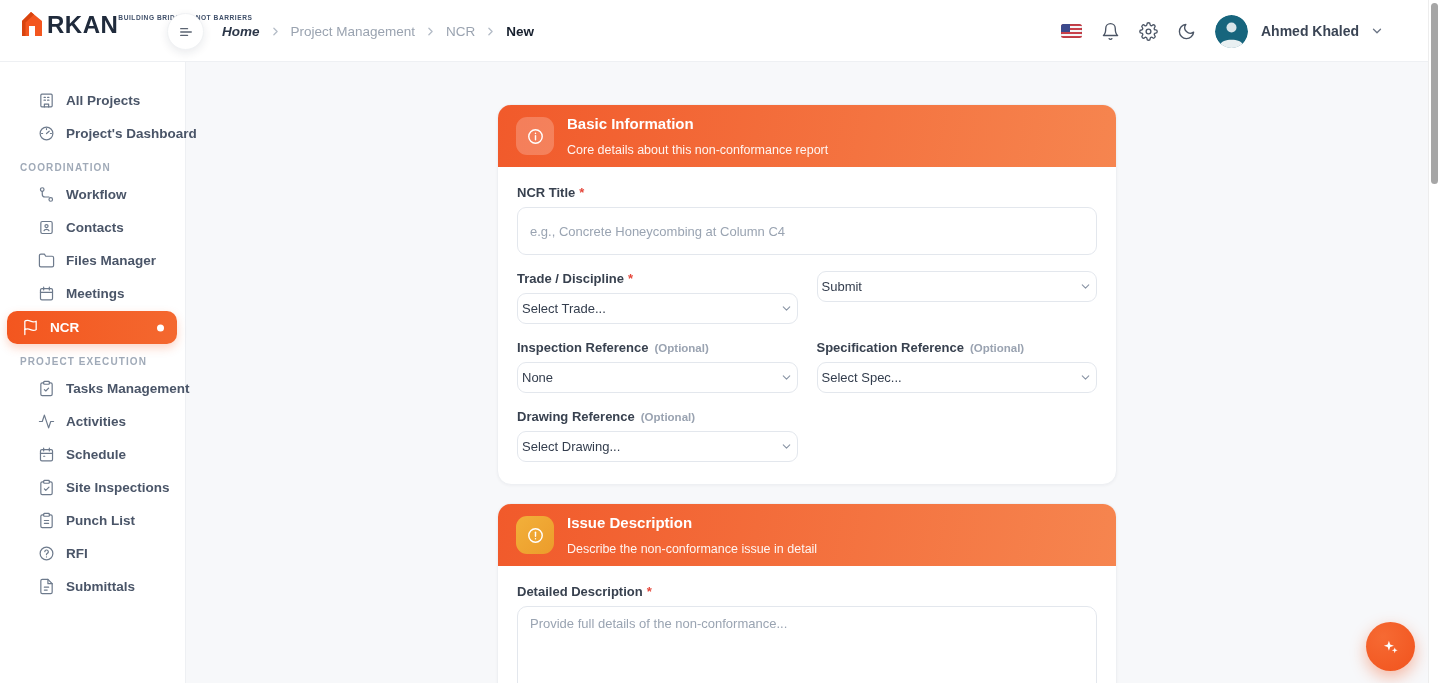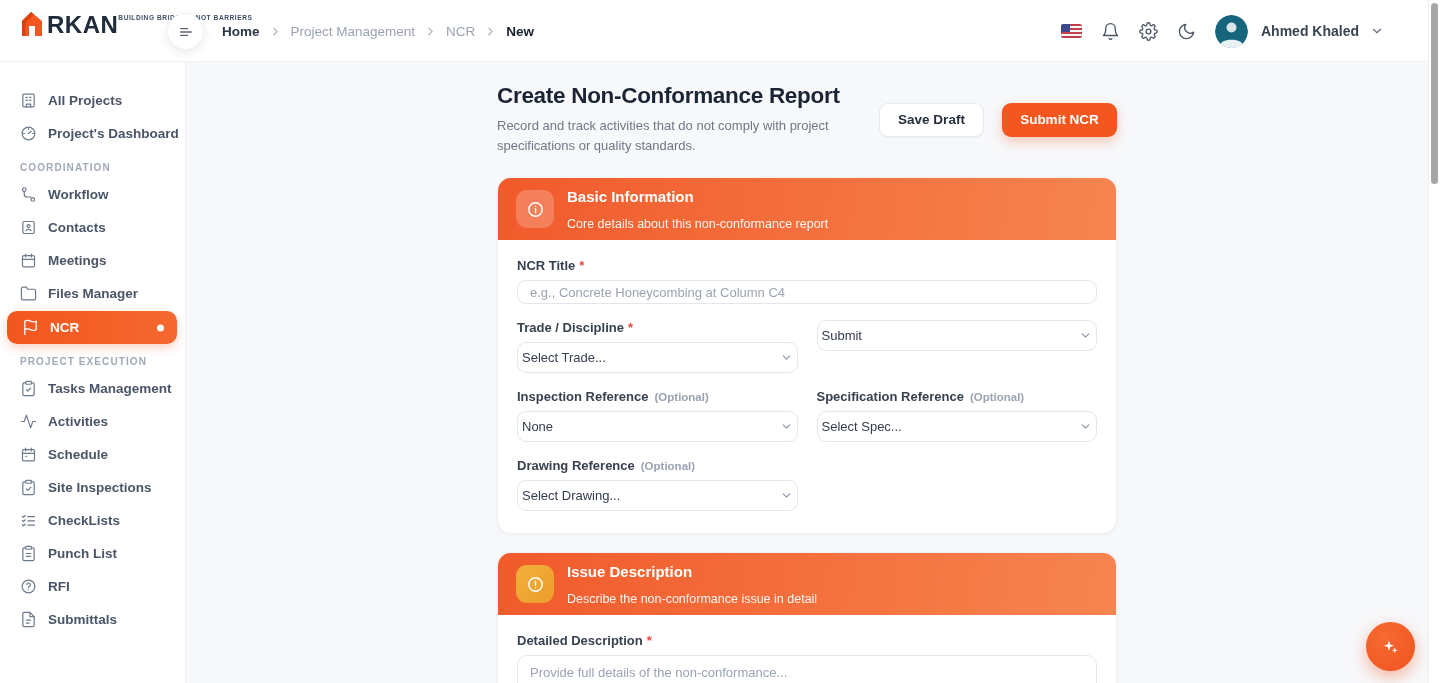--- a/index.html
+++ b/index.html
@@ -14,37 +14,37 @@
   .logo-mark { width:24px; height:26px; }
   .logo-word { font-size:24px; font-weight:800; color:#202b3c; letter-spacing:0.5px; line-height:1; }
   .logo-tag { font-size:6.6px; font-weight:700; color:#40506a; letter-spacing:0.55px; margin-top:3px; }
 
   .collapse-btn { position:absolute; left:167px; top:13px; width:37px; height:37px; border-radius:50%;
                   background:#fff; border:1px solid #f0f2f4; box-shadow:0 3px 10px rgba(20,30,50,.09);
                   display:flex; align-items:center; justify-content:center; cursor:pointer; z-index:7; }
 
   .breadcrumb { position:absolute; left:222px; top:0; height:62px; display:flex; align-items:center; gap:9px;
                 font-size:13.5px; }
-  .bc-home { color:#2b3648; font-weight:600; cursor:pointer; }
+  .bc-home { color:#2b3648; font-weight:600; cursor:pointer;font-style:italic; }
   .bc-mid  { color:#9aa3b0; cursor:pointer; }
   .bc-cur  { color:#17202e; font-weight:700; }
   .bc-sep svg { display:block; }
 
   .topbar-right { position:absolute; right:44px; top:0; height:62px; display:flex; align-items:center; gap:19px; }
   .flag { position:relative; width:21px; height:14px; border-radius:2.5px; overflow:hidden; cursor:pointer;
           background:repeating-linear-gradient(180deg,#c8404a 0 2px,#f5f6f8 2px 4px); box-shadow:0 0 0 1px rgba(0,0,0,.06) inset; }
   .flag::after { content:""; position:absolute; left:0; top:0; width:9px; height:8px; background:#3c4a8c; }
   .tb-icon { display:flex; align-items:center; cursor:pointer; color:#4b5565; }
   .avatar { width:33px; height:33px; border-radius:50%; overflow:hidden; cursor:pointer; flex:0 0 auto; }
   .user-name { font-size:14px; font-weight:600; color:#3a4454; margin-left:-6px; cursor:pointer; }
 
   
   .sidebar { position:absolute; left:0; top:62px; width:186px; height:621px; background:#fff;
              border-right:1px solid #eef0f3; padding-top:22px; z-index:4; }
-  .sb-item { display:flex; align-items:center; height:33px; padding-left:20px; cursor:pointer; }
+  .sb-item { display:flex; align-items:center; height:33px; padding-left:38px; cursor:pointer; }
   .sb-ico { width:17px; height:17px; display:flex; align-items:center; color:#6d7a8c; flex:0 0 auto; }
   .sb-label { font-size:13.5px; font-weight:600; color:#4a5568; margin-left:11px; white-space:nowrap; }
   .sb-section { font-size:10px; font-weight:700; letter-spacing:1.1px; color:#a0aab8; padding-left:20px;
                 margin:12px 0 5px 0; }
   .sb-item.active { background:linear-gradient(90deg,#f3561f,#f4682f); margin:1px 8px 1px 7px; padding-left:15px;
                     border-radius:10px; height:33px; position:relative; box-shadow:0 4px 10px rgba(243,86,31,.25); }
   .sb-item.active .sb-ico { color:#fff; }
   .sb-item.active .sb-label { color:#fff; font-weight:700; }
   .active-dot { position:absolute; right:13px; top:50%; transform:translateY(-50%); width:7px; height:7px;
                 border-radius:50%; background:#fff; }
@@ -69,21 +69,21 @@
   .card-head-ico { width:38px; height:38px; border-radius:11px; display:flex; align-items:center; justify-content:center;
                    background:rgba(255,255,255,.22); color:#fff; flex:0 0 auto; }
   .card-head-ico.amber { background:linear-gradient(135deg,#f2b03a,#ec9c2b); }
   .card-head-title { font-size:15px; font-weight:700; color:#fff; line-height:1.25; }
   .card-head-sub { font-size:12.5px; color:rgba(255,255,255,.93); margin-top:10px; }
   .card-body { padding:18px 19px 20px 19px; }
 
   .flabel { font-size:13px; font-weight:700; color:#38414f; margin-bottom:7px; display:flex; align-items:baseline; gap:4px; }
   .req { color:#e5483c; font-weight:700; }
   .opt { color:#9aa3b1; font-size:11.5px; font-weight:700; margin-left:2px; }
-  .tinput { width:100%; height:24px; border:1px solid #e3e7ed; border-radius:9px; padding:4px 12px; font-size:13px;
+  .tinput { width:100%; height:48px; border:1px solid #e3e7ed; border-radius:9px; padding:4px 12px; font-size:13px;
             color:#27303f; background:#fff; outline:none; font-family:"Liberation Sans",sans-serif; }
   .tinput::placeholder, .tarea::placeholder { color:#9aa4b2; }
   .select { height:31px; border:1px solid #e3e7ed; border-radius:9px; padding:0 4px; background:#fff;
             display:flex; align-items:center; justify-content:space-between; font-size:13px; color:#333d4d; cursor:pointer; }
   .select .chev { color:#8a95a5; display:flex; }
   .frow2 { display:grid; grid-template-columns:1fr 1fr; gap:19px; margin-top:16px; }
   .tarea { width:100%; height:120px; border:1px solid #e3e7ed; border-radius:10px; padding:9px 12px; font-size:13px;
            color:#27303f; resize:none; outline:none; font-family:"Liberation Sans",sans-serif; }
 
   
@@ -218,33 +218,33 @@
             <rect x="4" y="3.5" width="16" height="17" rx="2"></rect>
             <circle cx="12" cy="10" r="2.2"></circle>
             <path d="M8.5 16.5c.8-2.4 6.2-2.4 7 0"></path>
           </svg>
         </span>
       <span class="sb-label">Contacts</span>
     </div>
     <div class="sb-item">
       <span class="sb-ico">
           <svg width="17" height="17" viewBox="0 0 24 24" fill="none" stroke="currentColor" stroke-width="1.7" stroke-linecap="round" stroke-linejoin="round">
+            <path d="M22 19a2 2 0 0 1-2 2H4a2 2 0 0 1-2-2V5a2 2 0 0 1 2-2h5l2 3h9a2 2 0 0 1 2 2z"></path>
+          </svg>
+        </span>
+      <span class="sb-label">Files Manager</span>
+    </div>
+    <div class="sb-item">
+      <span class="sb-ico">
+          <svg width="17" height="17" viewBox="0 0 24 24" fill="none" stroke="currentColor" stroke-width="1.7" stroke-linecap="round" stroke-linejoin="round">
             <rect x="3.5" y="5" width="17" height="16" rx="2"></rect>
             <path d="M16 3v4M8 3v4M3.5 10.5h17"></path>
           </svg>
         </span>
       <span class="sb-label">Meetings</span>
-    </div>
-    <div class="sb-item">
-      <span class="sb-ico">
-          <svg width="17" height="17" viewBox="0 0 24 24" fill="none" stroke="currentColor" stroke-width="1.7" stroke-linecap="round" stroke-linejoin="round">
-            <path d="M22 19a2 2 0 0 1-2 2H4a2 2 0 0 1-2-2V5a2 2 0 0 1 2-2h5l2 3h9a2 2 0 0 1 2 2z"></path>
-          </svg>
-        </span>
-      <span class="sb-label">Files Manager</span>
     </div>
     <div class="sb-item active">
       <span class="sb-ico">
           <svg width="17" height="17" viewBox="0 0 24 24" fill="none" stroke="currentColor" stroke-width="1.8" stroke-linecap="round" stroke-linejoin="round">
             <path d="M4 15s1-1 4-1 5 2 8 2 4-1 4-1V3s-1 1-4 1-5-2-8-2-4 1-4 1z"></path>
             <line x1="4" y1="22" x2="4" y2="15"></line>
           </svg>
         </span>
       <span class="sb-label">NCR</span>
       <span class="active-dot"></span>
@@ -286,31 +286,20 @@
             <path d="M16 4h2a2 2 0 0 1 2 2v14a2 2 0 0 1-2 2H6a2 2 0 0 1-2-2V6a2 2 0 0 1 2-2h2"></path>
             <rect x="8" y="2" width="8" height="4" rx="1"></rect>
             <path d="M9 14l2 2 4.5-4.5"></path>
           </svg>
         </span>
       <span class="sb-label">Site Inspections</span>
     </div>
     <div class="sb-item">
       <span class="sb-ico">
           <svg width="17" height="17" viewBox="0 0 24 24" fill="none" stroke="currentColor" stroke-width="1.7" stroke-linecap="round" stroke-linejoin="round">
-            <path d="M3.5 6l1.5 1.5L7.5 5"></path>
-            <path d="M3.5 12l1.5 1.5L7.5 11"></path>
-            <path d="M3.5 18l1.5 1.5L7.5 17"></path>
-            <path d="M11 6.5h9.5M11 12.5h9.5M11 18.5h9.5"></path>
-          </svg>
-        </span>
-      <span class="sb-label">CheckLists</span>
-    </div>
-    <div class="sb-item">
-      <span class="sb-ico">
-          <svg width="17" height="17" viewBox="0 0 24 24" fill="none" stroke="currentColor" stroke-width="1.7" stroke-linecap="round" stroke-linejoin="round">
             <path d="M16 4h2a2 2 0 0 1 2 2v14a2 2 0 0 1-2 2H6a2 2 0 0 1-2-2V6a2 2 0 0 1 2-2h2"></path>
             <rect x="8" y="2" width="8" height="4" rx="1"></rect>
             <path d="M9 12h6M9 16h6"></path>
           </svg>
         </span>
       <span class="sb-label">Punch List</span>
     </div>
     <div class="sb-item">
       <span class="sb-ico">
           <svg width="17" height="17" viewBox="0 0 24 24" fill="none" stroke="currentColor" stroke-width="1.7" stroke-linecap="round" stroke-linejoin="round">
@@ -329,30 +318,20 @@
             <path d="M9 13h6M9 17h4"></path>
           </svg>
         </span>
       <span class="sb-label">Submittals</span>
     </div>
   </div>
 
   <div class="main">
     <div class="content-col">
 
-      <div class="page-head">
-        <div>
-          <div class="page-title">Create Non-Conformance Report</div>
-          <div class="page-sub">Record and track activities that do not comply with project specifications or quality standards.</div>
-        </div>
-        <div class="head-btns">
-          <button class="btn btn-ghost">Save Draft</button>
-          <button class="btn btn-primary">Submit NCR</button>
-        </div>
-      </div>
 
       <div class="card">
         <div class="card-head">
           <span class="card-head-ico">
             <svg width="19" height="19" viewBox="0 0 24 24" fill="none" stroke="#fff" stroke-width="1.8" stroke-linecap="round" stroke-linejoin="round">
                 <circle cx="12" cy="12" r="8.5"></circle>
                 <line x1="12" y1="11" x2="12" y2="16"></line>
                 <line x1="12" y1="8" x2="12" y2="8.1"></line>
               </svg>
           </span>

